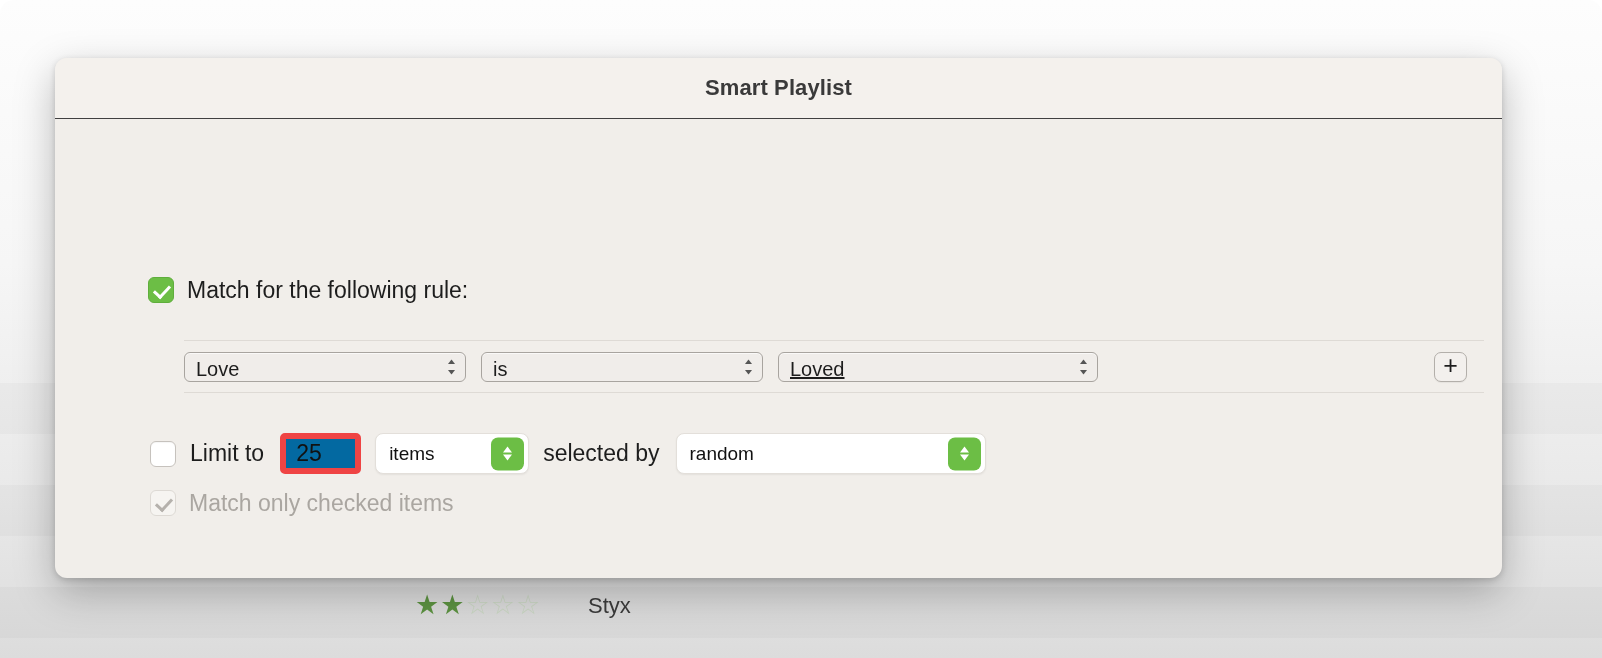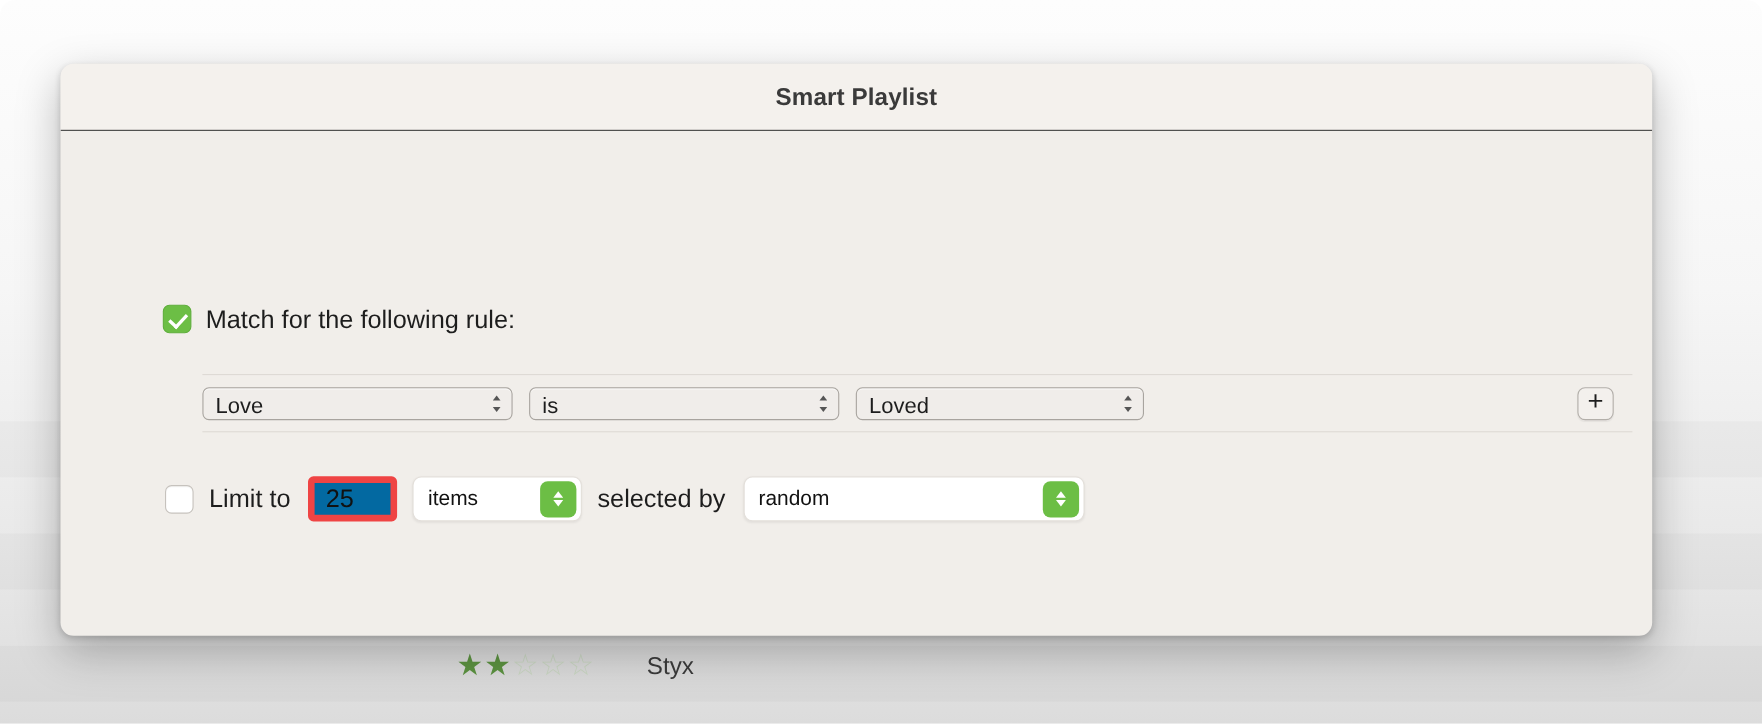--- a/index.html
+++ b/index.html
@@ -184,21 +184,21 @@
     position: absolute;
     right: 8px;
     top: 50%;
     transform: translateY(-50%);
     width: 11px;
     height: 18px;
     display: block;
   }
   .combo-field { width: 282px; }
   .combo-operator { width: 282px; margin-left: 15px; }
-  .combo-value { width: 262px; margin-left: 15px; }
+  .combo-value { width: 320px; margin-left: 15px; text-decoration: underline; }
 
   .plus-btn {
     position: absolute;
     right: 17px;
     top: 50%;
     transform: translateY(-50%);
     width: 33px;
     height: 30px;
     box-sizing: border-box;
     border: 1px solid #b3afaa;
@@ -367,17 +367,21 @@
           <span>random</span>
           <span class="green-badge">
             <svg width="17" height="20" viewBox="0 0 17 20">
               <path d="M8.5 3 L13 9 L4 9 Z" fill="#ffffff"></path>
               <path d="M8.5 17 L13 11 L4 11 Z" fill="#ffffff"></path>
             </svg>
           </span>
         </div>
       </div>
 
+      <div class="opt-row checked-items">
+        <span class="cbox disabled-checked"></span>
+        <span class="row-label dim">Match only checked items</span>
+      </div>
 
 
     </div>
   </div>
 </div>
 
 </body></html>

